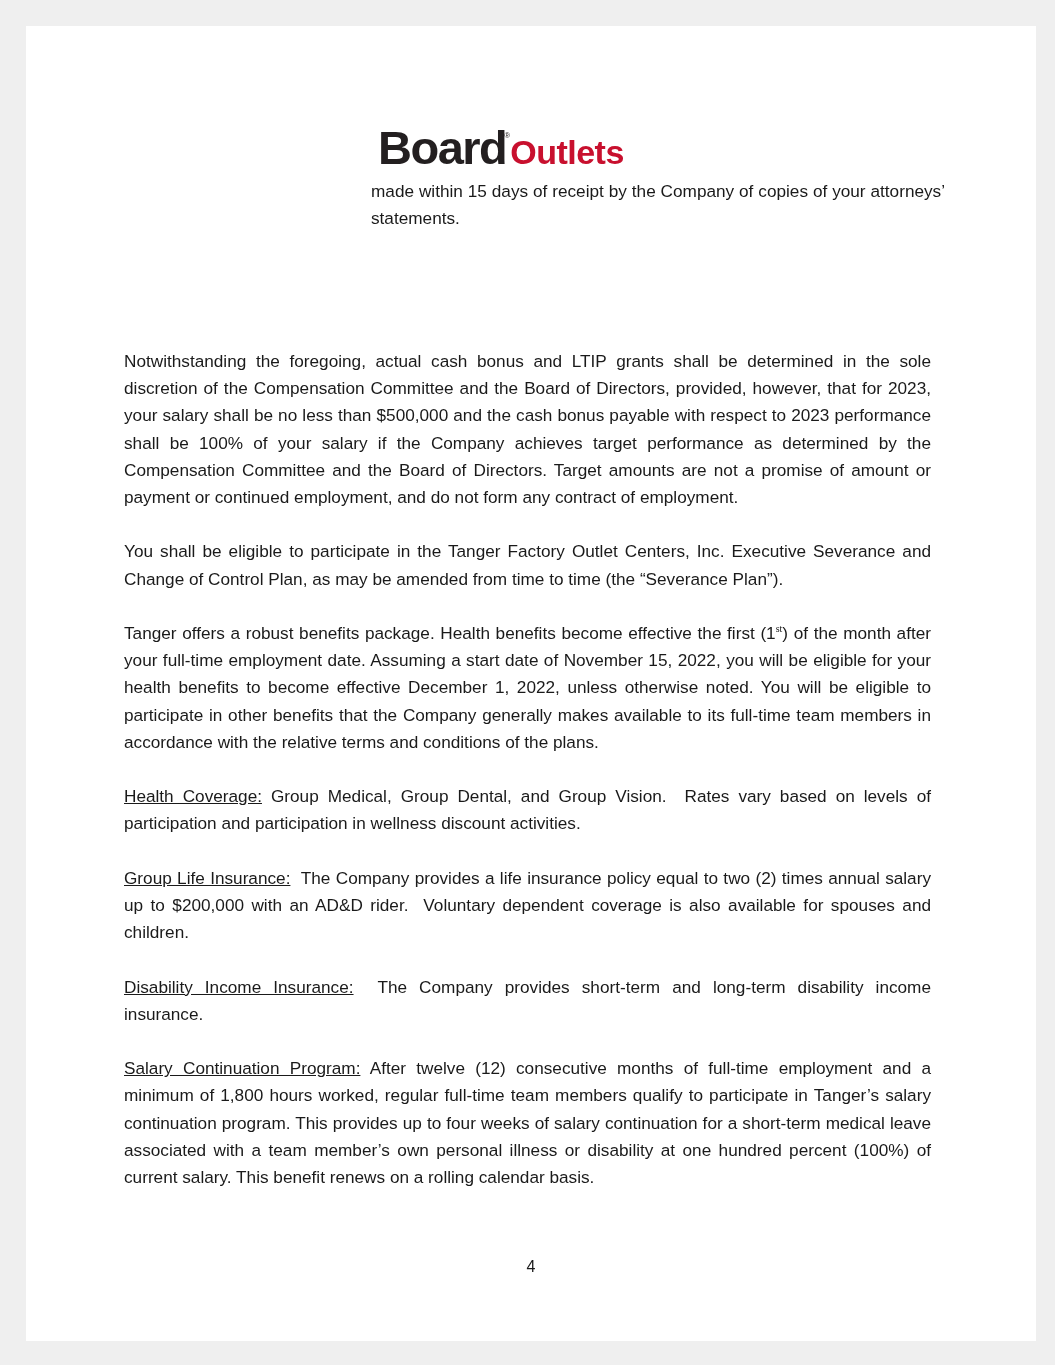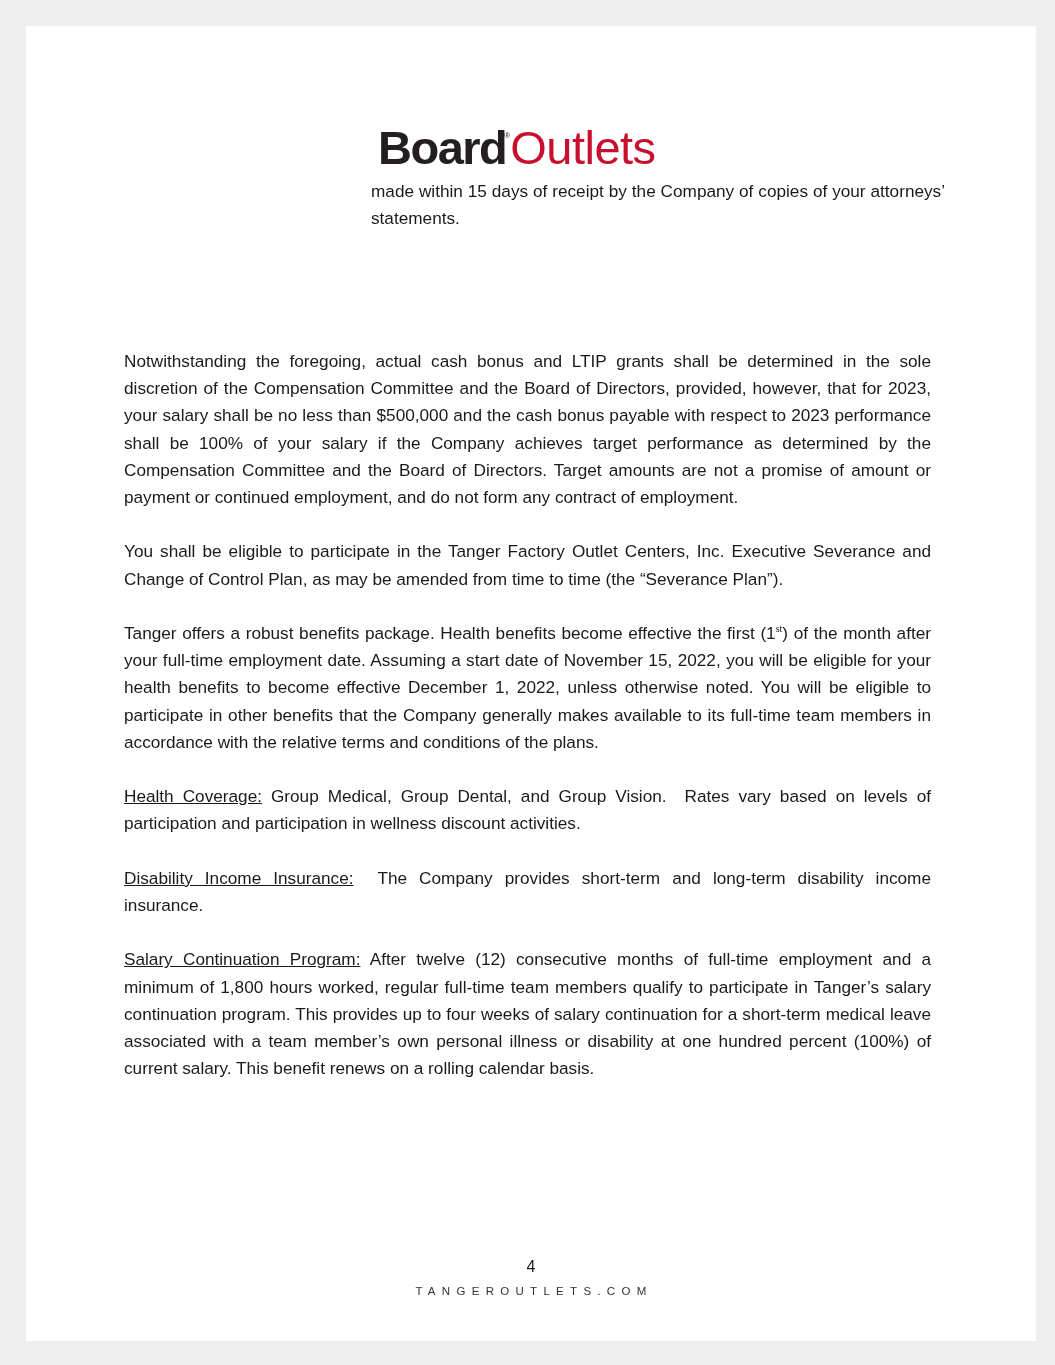--- a/index.html
+++ b/index.html
@@ -39,22 +39,22 @@
     }
     .logo-reg {
       font-size: 8px;
       color: #231f20;
       vertical-align: 26px;
       margin-left: -2px;
       margin-right: 0px;
     }
     .logo-outlets {
       font-family: "Liberation Sans", sans-serif;
-      font-weight: normal;
-      font-size: 47px;
+      font-weight: bold;
+      font-size: 34px;
       color: #c8102e;
       letter-spacing: -0.5px;
     }
     .text {
       font-family: "Liberation Sans", sans-serif;
       font-size: 17.2px;
       line-height: 27.2px;
       color: #1a1a1a;
       text-align: justify;
       margin: 0;
@@ -123,22 +123,22 @@
 
   <div class="body-block">
     <p class="text para">Notwithstanding the foregoing, actual cash bonus and LTIP grants shall be determined in the sole discretion of the Compensation Committee and the Board of Directors, provided, however, that for 2023, your salary shall be no less than $500,000 and the cash bonus payable with respect to 2023 performance shall be 100% of your salary if the Company achieves target performance as determined by the Compensation Committee and the Board of Directors.  Target amounts are not a promise of amount or payment or continued employment, and do not form any contract of employment.</p>
 
     <p class="text para">You shall be eligible to participate in the Tanger Factory Outlet Centers, Inc. Executive Severance and Change of Control Plan, as may be amended from time to time (the “Severance Plan”).</p>
 
     <p class="text para"><span>Tanger offers a robust benefits package.  Health benefits become effective the first (1</span><sup>st</sup><span>) of the month after your full-time employment date.  Assuming a start date of November 15, 2022, you will be eligible for your health benefits to become effective December 1, 2022, unless otherwise noted.  You will be eligible to participate in other benefits that the Company generally makes available to its full-time team members in accordance with the relative terms and conditions of the plans.</span></p>
 
     <p class="text para"><span class="heading-u">Health Coverage:</span><span style="white-space:pre-wrap;"> Group Medical, Group Dental, and Group Vision.  Rates vary based on levels of participation and participation in wellness discount activities.</span></p>
 
+    <p class="text para"><span class="heading-u">Group Life Insurance:</span><span style="white-space:pre-wrap;">  The Company provides a life insurance policy equal to two (2) times annual salary up to $200,000 with an AD&amp;D rider.  Voluntary dependent coverage is also available for spouses and children.</span></p>
 
     <p class="text para"><span class="heading-u">Disability Income Insurance:</span><span style="white-space:pre-wrap;">  The Company provides short-term and long-term disability income insurance.</span></p>
 
     <p class="text para"><span class="heading-u">Salary Continuation Program:</span><span> After twelve (12) consecutive months of full-time employment and a minimum of 1,800 hours worked, regular full-time team members qualify to participate in Tanger’s salary continuation program.  This provides up to four weeks of salary continuation for a short-term medical leave associated with a team member’s own personal illness or disability at one hundred percent (100%) of current salary. This benefit renews on a rolling calendar basis.</span></p>
   </div>
 
   <div class="page-number">4</div>
-  <div class="footer-site">TANGEROUTLETS.COM</div>
 
 </div>
 
 </body></html>

